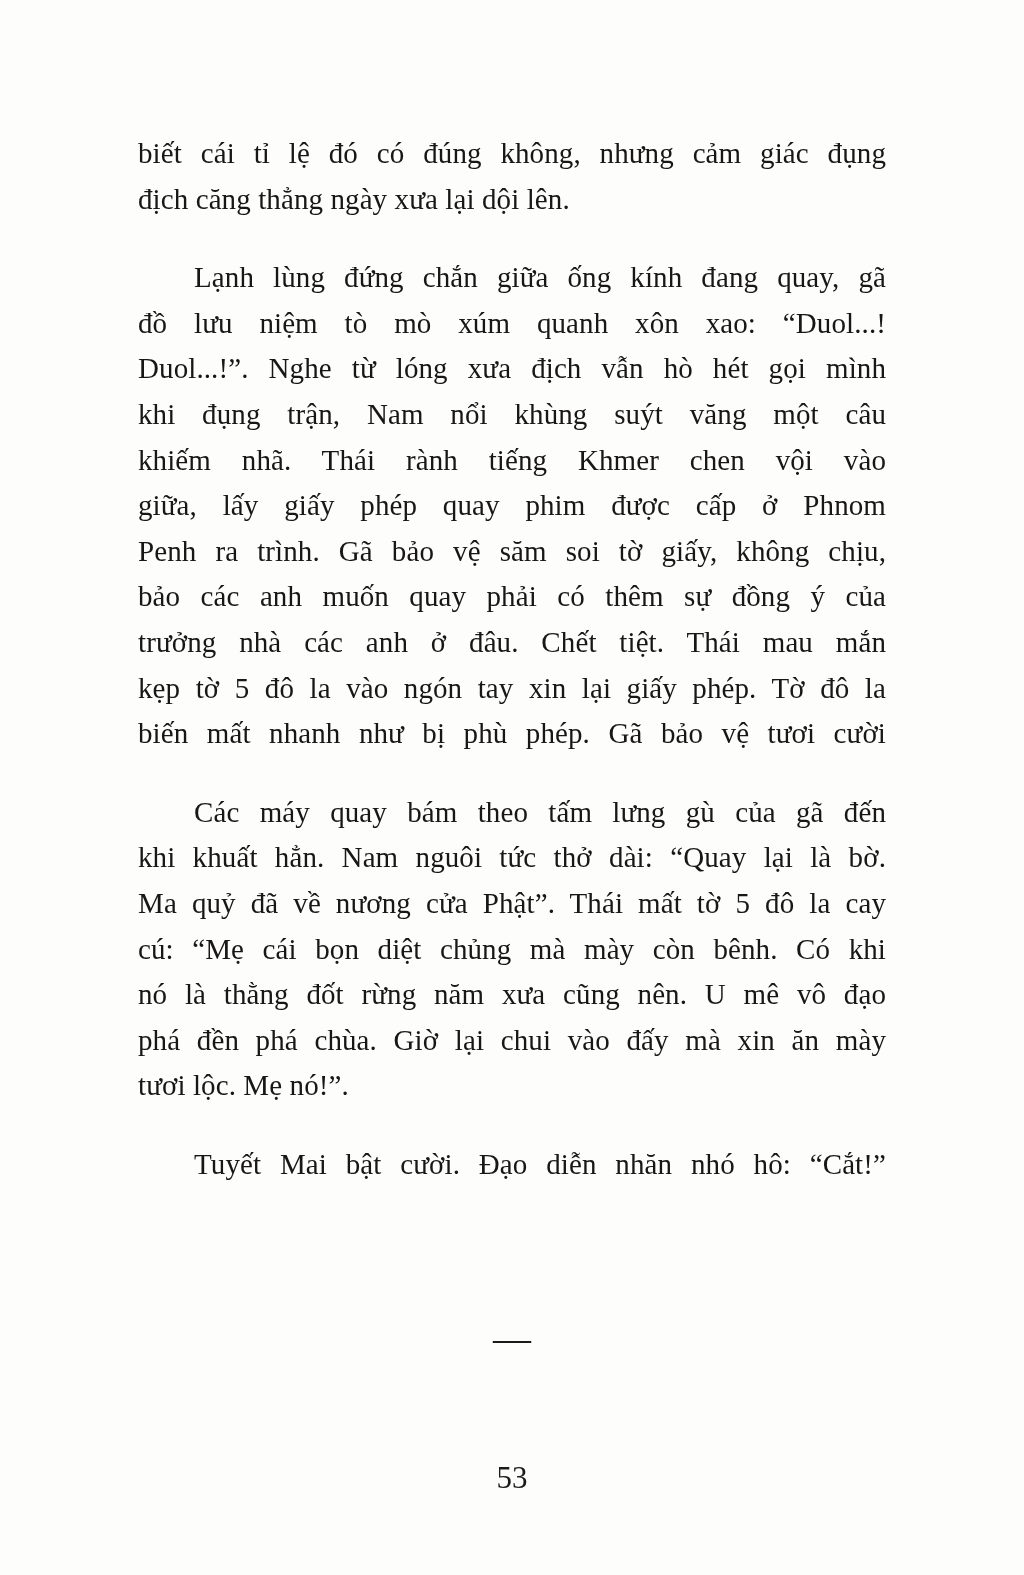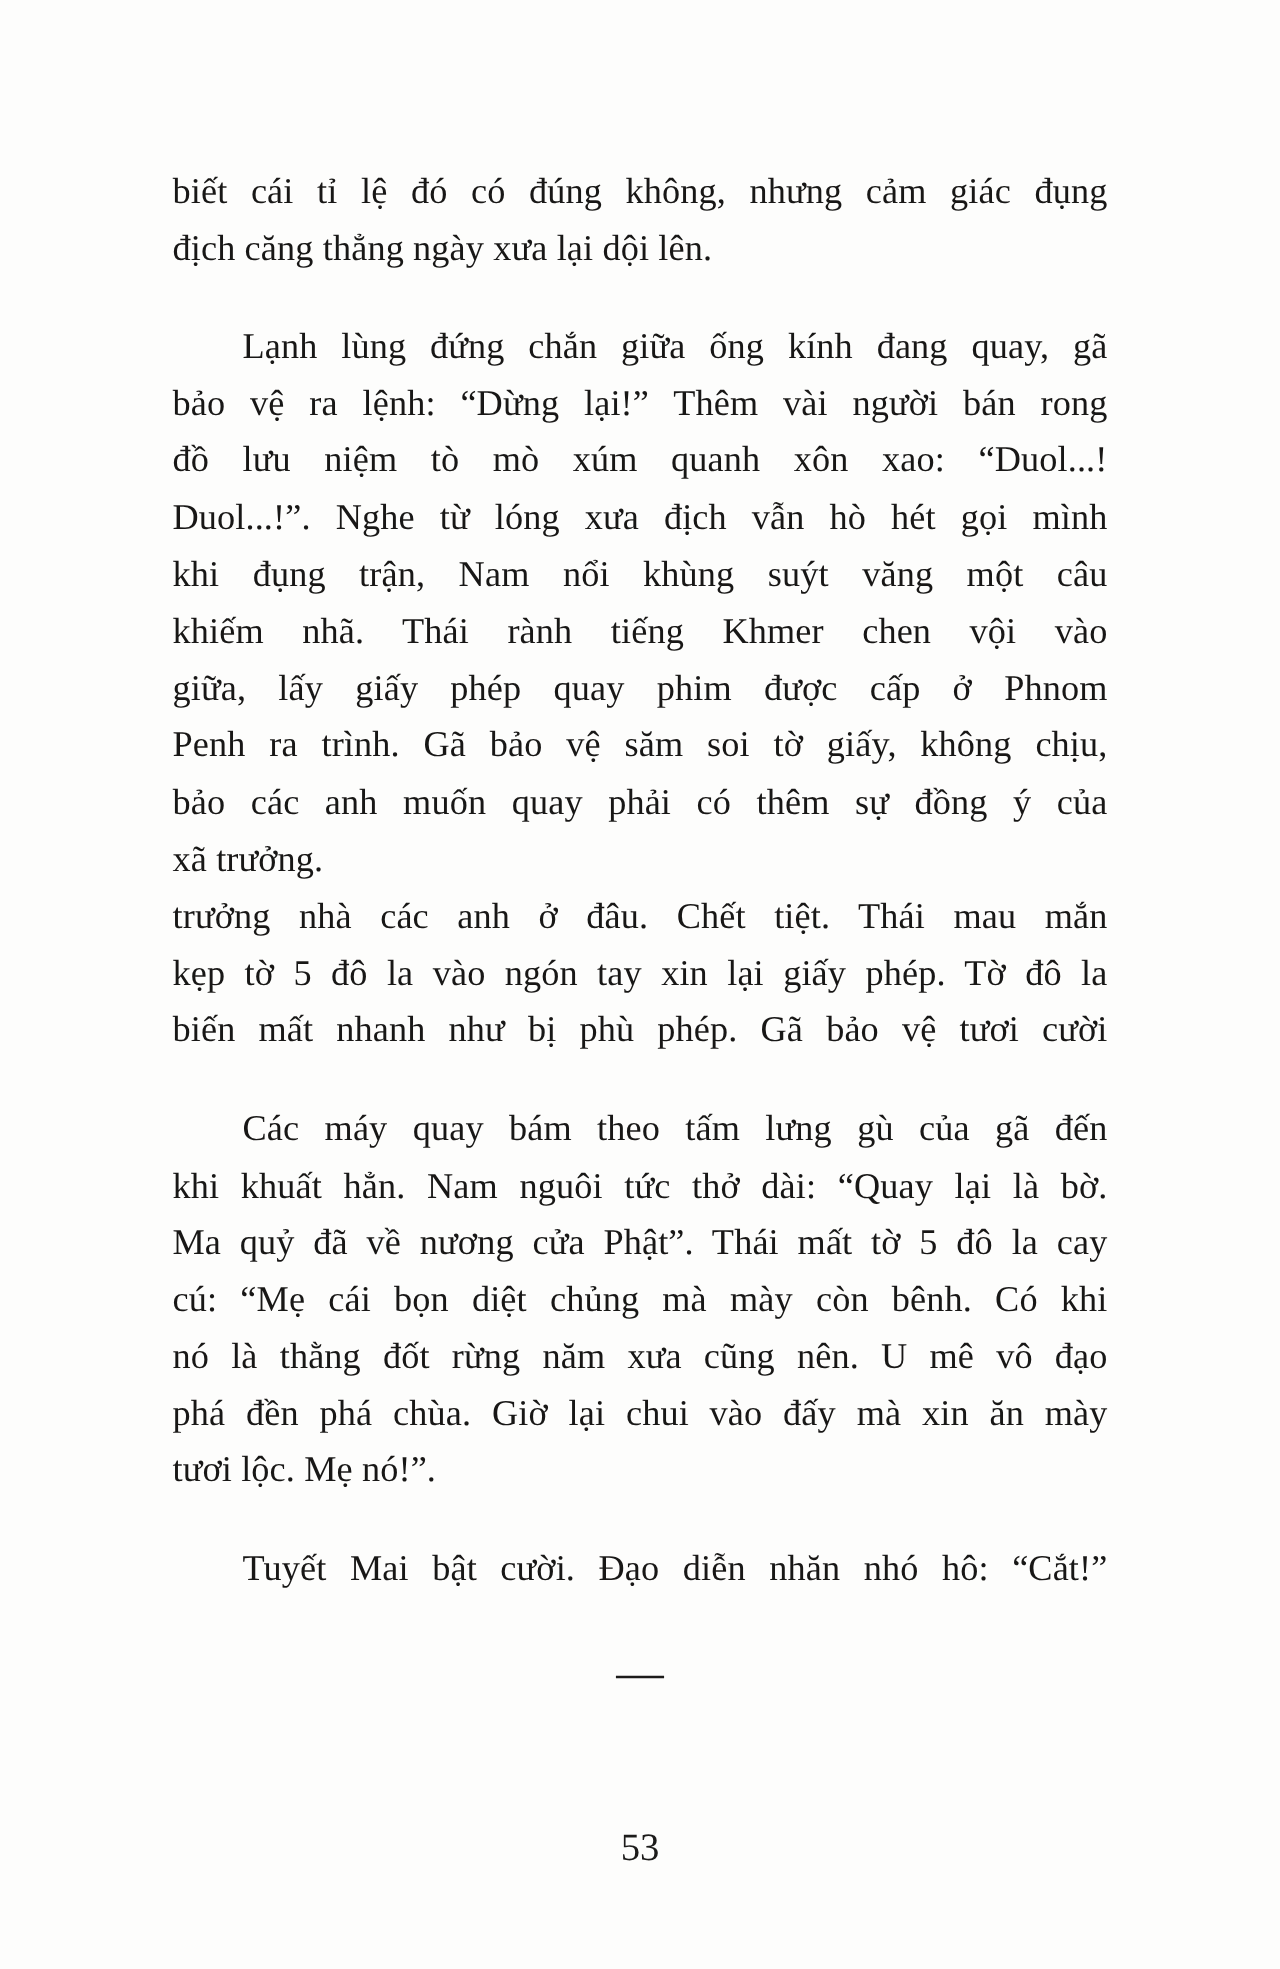--- a/index.html
+++ b/index.html
@@ -64,29 +64,27 @@
   }
 </style>
 </head>
 <body>
 
 <div class="book-page">
   <div class="text-column">
       <div class="line justify">biết cái tỉ lệ đó có đúng không, nhưng cảm giác đụng</div>
       <div class="line">địch căng thẳng ngày xưa lại dội lên.</div>
       <div class="line indent justify">Lạnh lùng đứng chắn giữa ống kính đang quay, gã</div>
-      <div class="line justify">bảo vệ ra lệnh: “Dừng lại!” Thêm vài người bán rong</div>
       <div class="line justify">đồ lưu niệm tò mò xúm quanh xôn xao: “Duol...!</div>
       <div class="line justify">Duol...!”. Nghe từ lóng xưa địch vẫn hò hét gọi mình</div>
       <div class="line justify">khi đụng trận, Nam nổi khùng suýt văng một câu</div>
       <div class="line justify">khiếm nhã. Thái rành tiếng Khmer chen vội vào</div>
       <div class="line justify">giữa, lấy giấy phép quay phim được cấp ở Phnom</div>
       <div class="line justify">Penh ra trình. Gã bảo vệ săm soi tờ giấy, không chịu,</div>
       <div class="line justify">bảo các anh muốn quay phải có thêm sự đồng ý của</div>
-      <div class="line">xã trưởng.</div>
       <div class="line justify">trưởng nhà các anh ở đâu. Chết tiệt. Thái mau mắn</div>
       <div class="line justify">kẹp tờ 5 đô la vào ngón tay xin lại giấy phép. Tờ đô la</div>
       <div class="line justify">biến mất nhanh như bị phù phép. Gã bảo vệ tươi cười</div>
       <div class="line indent justify">Các máy quay bám theo tấm lưng gù của gã đến</div>
       <div class="line justify">khi khuất hẳn. Nam nguôi tức thở dài: “Quay lại là bờ.</div>
       <div class="line justify">Ma quỷ đã về nương cửa Phật”. Thái mất tờ 5 đô la cay</div>
       <div class="line justify">cú: “Mẹ cái bọn diệt chủng mà mày còn bênh. Có khi</div>
       <div class="line justify">nó là thằng đốt rừng năm xưa cũng nên. U mê vô đạo</div>
       <div class="line justify">phá đền phá chùa. Giờ lại chui vào đấy mà xin ăn mày</div>
       <div class="line">tươi lộc. Mẹ nó!”.</div>

